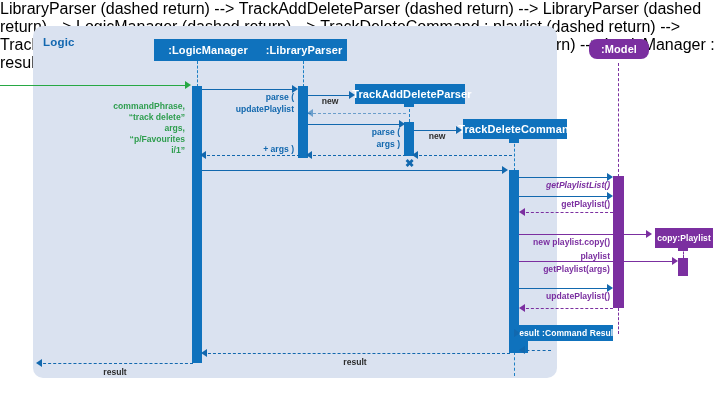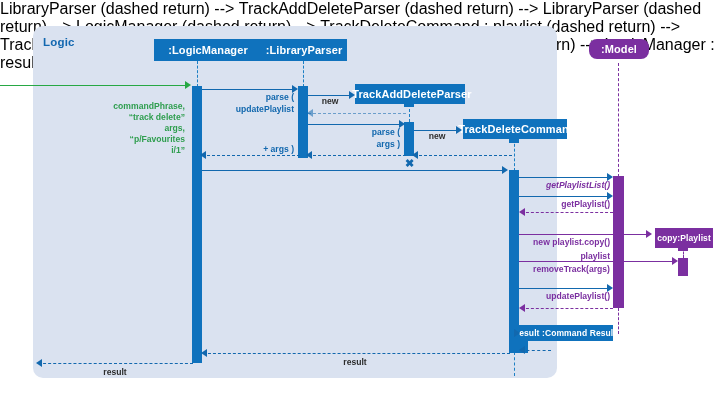--- a/index.html
+++ b/index.html
@@ -240,21 +240,21 @@
   <div class="lbl purple ralign" style="left:515px; top:215px; width:95px;margin-top:36px;">playlist</div>
 
   
   <div class="arrow purple" style="left:519px; top:234px; width:130px;"></div>
   <div class="head r purple" style="left:646px; top:230px;"></div>
   <div class="lbl purple ralign" style="left:512px; top:237px; width:98px;">new playlist.copy()</div>
 
   
   <div class="arrow purple" style="left:519px; top:261px; width:157px;"></div>
   <div class="head r purple" style="left:672px; top:257px;"></div>
-  <div class="lbl purple ralign" style="left:512px; top:264px; width:98px;">removeTrack(args)</div>
+  <div class="lbl purple ralign" style="left:512px; top:264px; width:98px;">getPlaylist(args)</div>
 
   
   <div class="arrow blue" style="left:519px; top:288px; width:91px;"></div>
   <div class="head r blue" style="left:607px; top:284px;"></div>
   <div class="lbl purple ralign" style="left:515px; top:291px; width:95px;">updatePlaylist()</div>
 
    TrackDeleteCommand (dashed return) --&gt;
   <div class="arrow purple dash" style="left:521px; top:308px; width:92px;"></div>
   <div class="head l purple" style="left:519px; top:304px;"></div>
 

